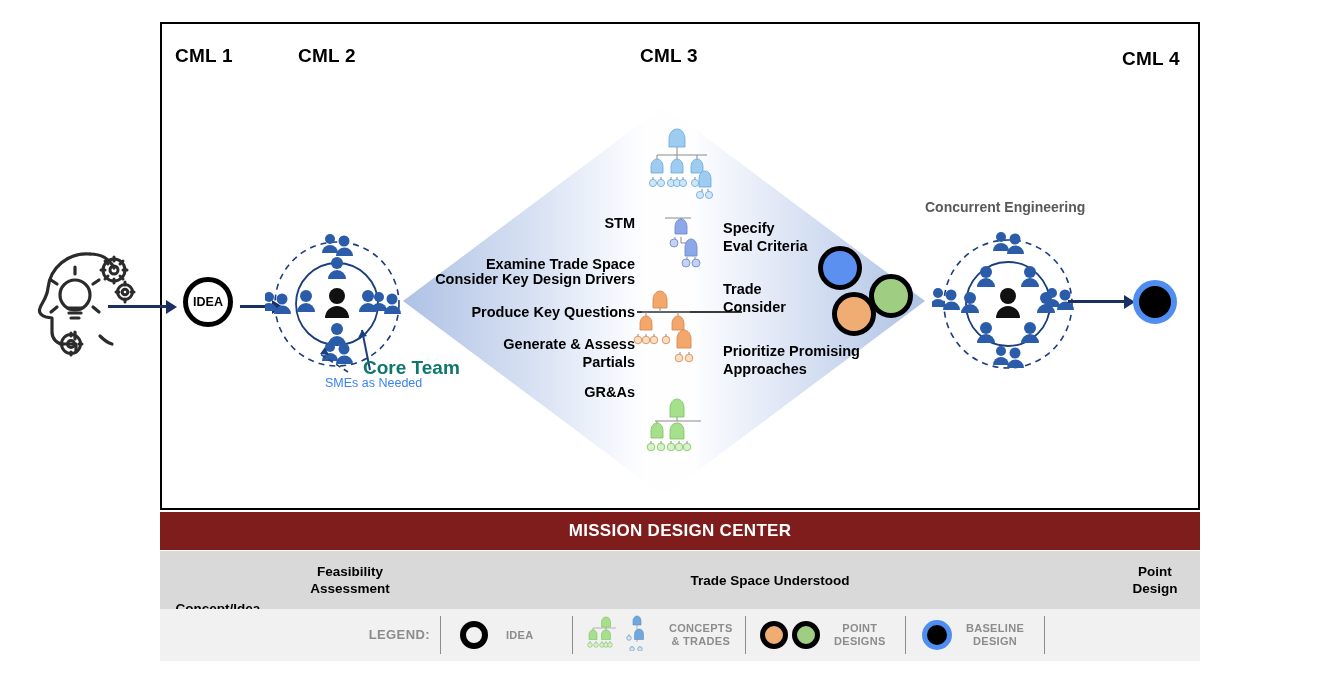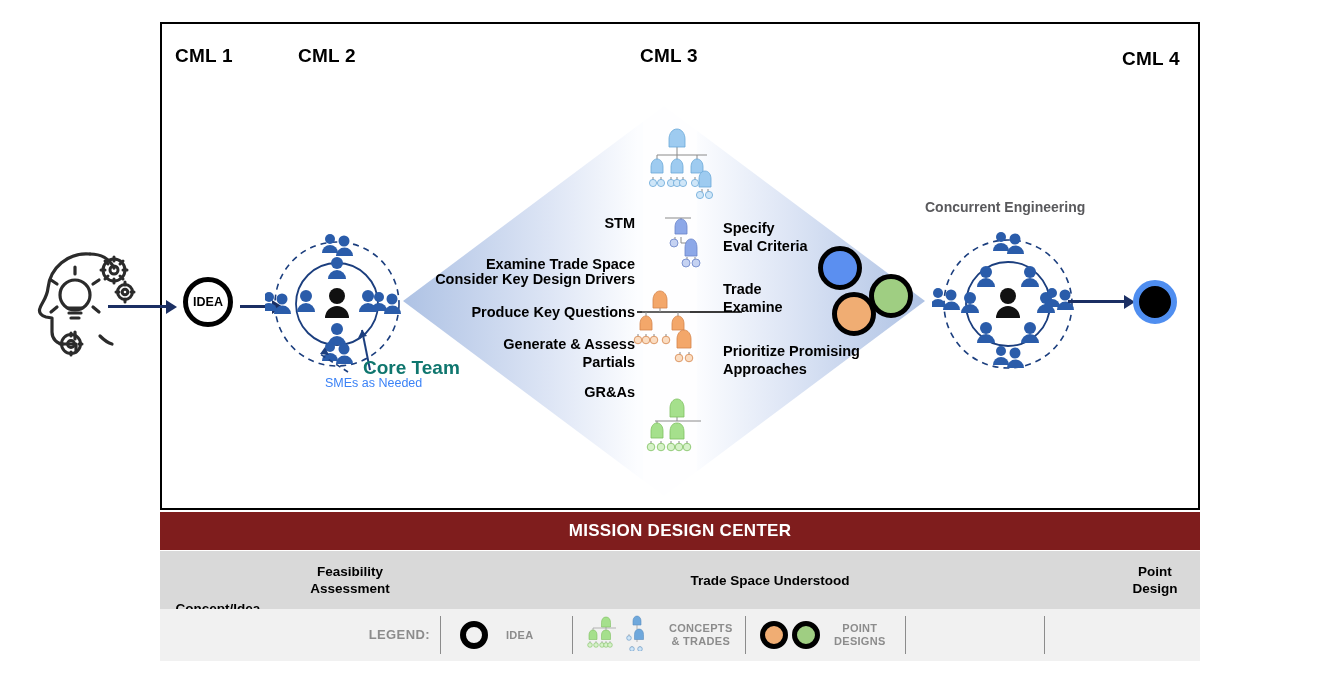--- a/index.html
+++ b/index.html
@@ -217,21 +217,21 @@
 <div class="abs dlabel-left" style="left:420px;top:304px;width:215px;">Produce Key Questions</div>
 <div class="abs dlabel-left" style="left:430px;top:336px;width:205px;">Generate &amp; Assess</div>
 <div class="abs dlabel-left" style="left:430px;top:354px;width:205px;">Partials</div>
 <div class="abs dlabel-left" style="left:430px;top:384px;width:205px;">GR&amp;As</div>
 
 <div class="abs" style="left:637px;top:311px;width:105px;height:2px;background:#3a3a3a;"></div>
 
 <div class="abs dlabel-right" style="left:723px;top:220px;">Specify</div>
 <div class="abs dlabel-right" style="left:723px;top:238px;">Eval Criteria</div>
 <div class="abs dlabel-right" style="left:723px;top:281px;">Trade</div>
-<div class="abs dlabel-right" style="left:723px;top:299px;">Examine</div>
+<div class="abs dlabel-right" style="left:723px;top:299px;">Consider</div>
 <div class="abs dlabel-right" style="left:723px;top:343px;">Prioritize Promising</div>
 <div class="abs dlabel-right" style="left:723px;top:361px;">Approaches</div>
 
 <div class="abs" style="left:645px;top:125px;width:80px;height:78px;">
 <svg width="80" height="78" viewBox="0 0 80 78">
   <g stroke="#8a8a8a" stroke-width="1" fill="none">
     <path d="M32 22 L32 30 M12 30 L62 30 M12 30 L12 36 M32 30 L32 36 M52 30 L52 36"></path>
     <path d="M8 52 L8 56 M16 52 L16 56 M26 52 L26 56 M32 52 L32 56 M38 52 L38 56
              M50 52 L50 56 M57 52 L57 58 M57 64 L57 68 M63 64 L63 68"></path>
   </g>
@@ -464,14 +464,18 @@
   </div>
 
   <div class="abs" style="left:600px;top:0;height:52px;display:flex;align-items:center;">
     <span style="display:inline-flex;">
       <span style="display:inline-block;width:28px;height:28px;border-radius:50%;border:5px solid #000;box-sizing:border-box;background:#f0ad73;"></span>
       <span style="display:inline-block;width:28px;height:28px;border-radius:50%;border:5px solid #000;box-sizing:border-box;background:#9fce82;margin-left:4px;"></span>
     </span>
     <span class="legend-txt multi" style="margin-left:14px;">POINT<br>DESIGNS</span>
   </div>
 
+  <div class="abs" style="left:762px;top:0;height:52px;display:flex;align-items:center;">
+    <span style="display:inline-block;width:30px;height:30px;border-radius:50%;background:#000;border:5px solid #4f8ef0;box-sizing:border-box;"></span>
+    <span class="legend-txt multi" style="margin-left:14px;">BASELINE<br>DESIGN</span>
+  </div>
 
 </div>
 
 </body></html>

